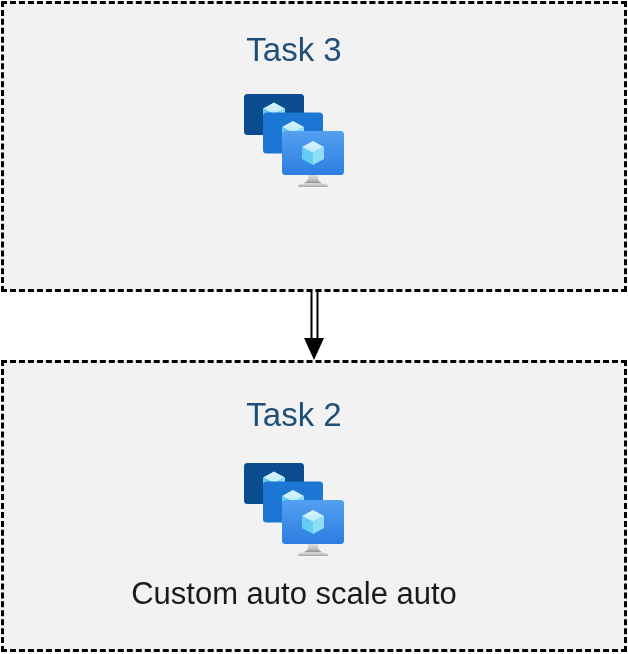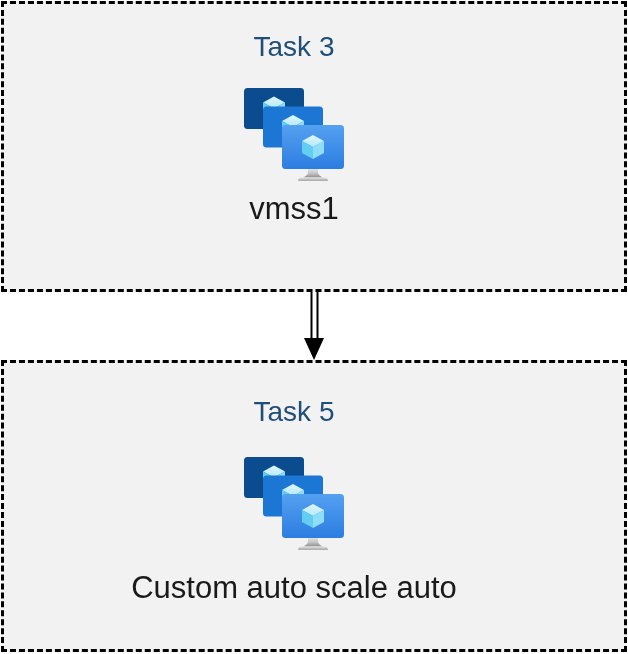--- a/index.html
+++ b/index.html
@@ -24,21 +24,21 @@
   .task-box.bottom { top: 360px; height: 292px; }
   .box-content {
     width: 100%;
     height: 100%;
     display: flex;
     flex-direction: column;
     align-items: center;
     transform: translateX(-20px);
   }
   .box-title {
-    font-size: 28px;
+    font-size: 33px;
     line-height: 1.2;
     color: #1f4e79;
     white-space: nowrap;
   }
   .top .box-title { margin-top: 26px; }
   .bottom .box-title { margin-top: 32px; }
   .vmss-icon { line-height: 0; }
   .top .vmss-icon { margin-top: 24px; }
   .bottom .vmss-icon { margin-top: 28px; }
   .box-lines {
@@ -97,36 +97,35 @@
 
 <div class="task-box top">
   <div class="box-content">
     <div class="box-title">Task 3</div>
     <div class="vmss-icon">
       <svg width="100" height="93" viewBox="0 0 100 93">
           <use href="#vmss-symbol"></use>
         </svg>
     </div>
     <div class="box-lines">
-      <div>vmss1</div>
     </div>
   </div>
 </div>
 
 <div class="connector">
   <svg width="26" height="68" viewBox="0 0 26 68">
     <rect x="9.5" y="0" width="2" height="53" fill="#000000"></rect>
     <rect x="15.5" y="0" width="2" height="53" fill="#000000"></rect>
     <polygon points="3,46 23,46 13,68" fill="#000000"></polygon>
   </svg>
 </div>
 
 <div class="task-box bottom">
   <div class="box-content">
-    <div class="box-title">Task 5</div>
+    <div class="box-title">Task 2</div>
     <div class="vmss-icon">
       <svg width="100" height="93" viewBox="0 0 100 93">
           <use href="#vmss-symbol"></use>
         </svg>
     </div>
     <div class="box-lines">
       <div>Custom auto scale auto</div>
     </div>
   </div>
 </div>

